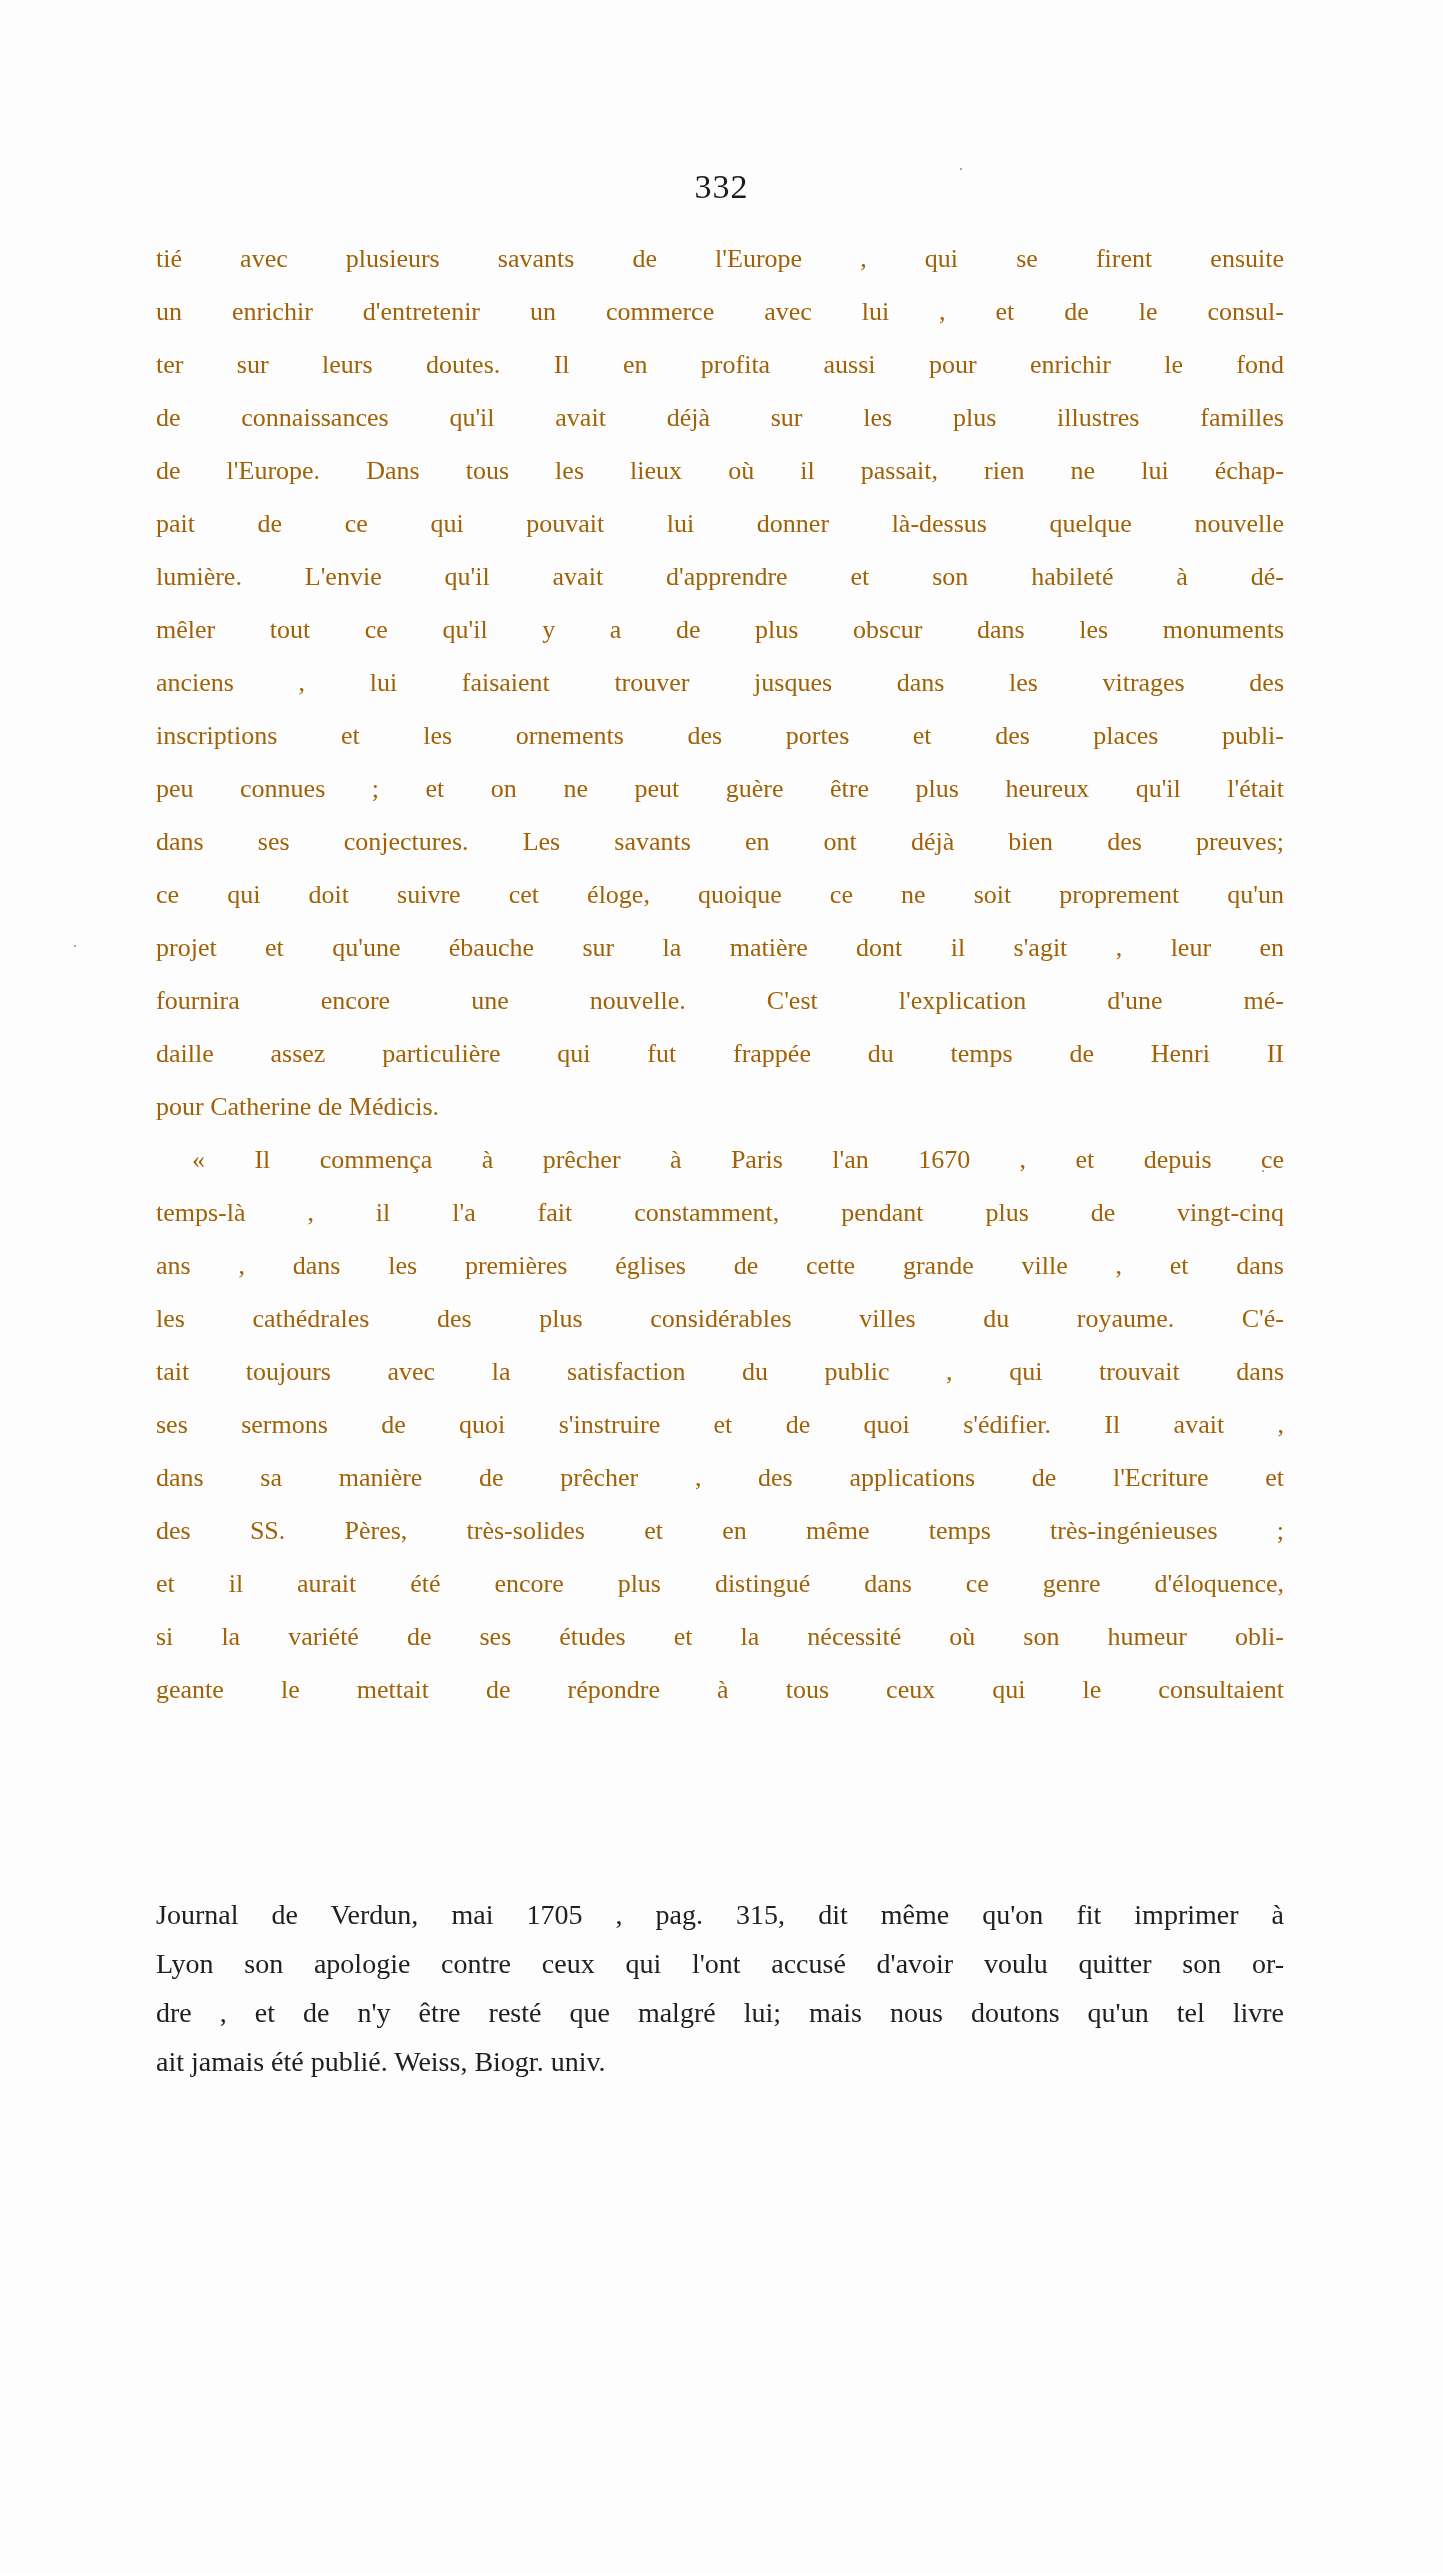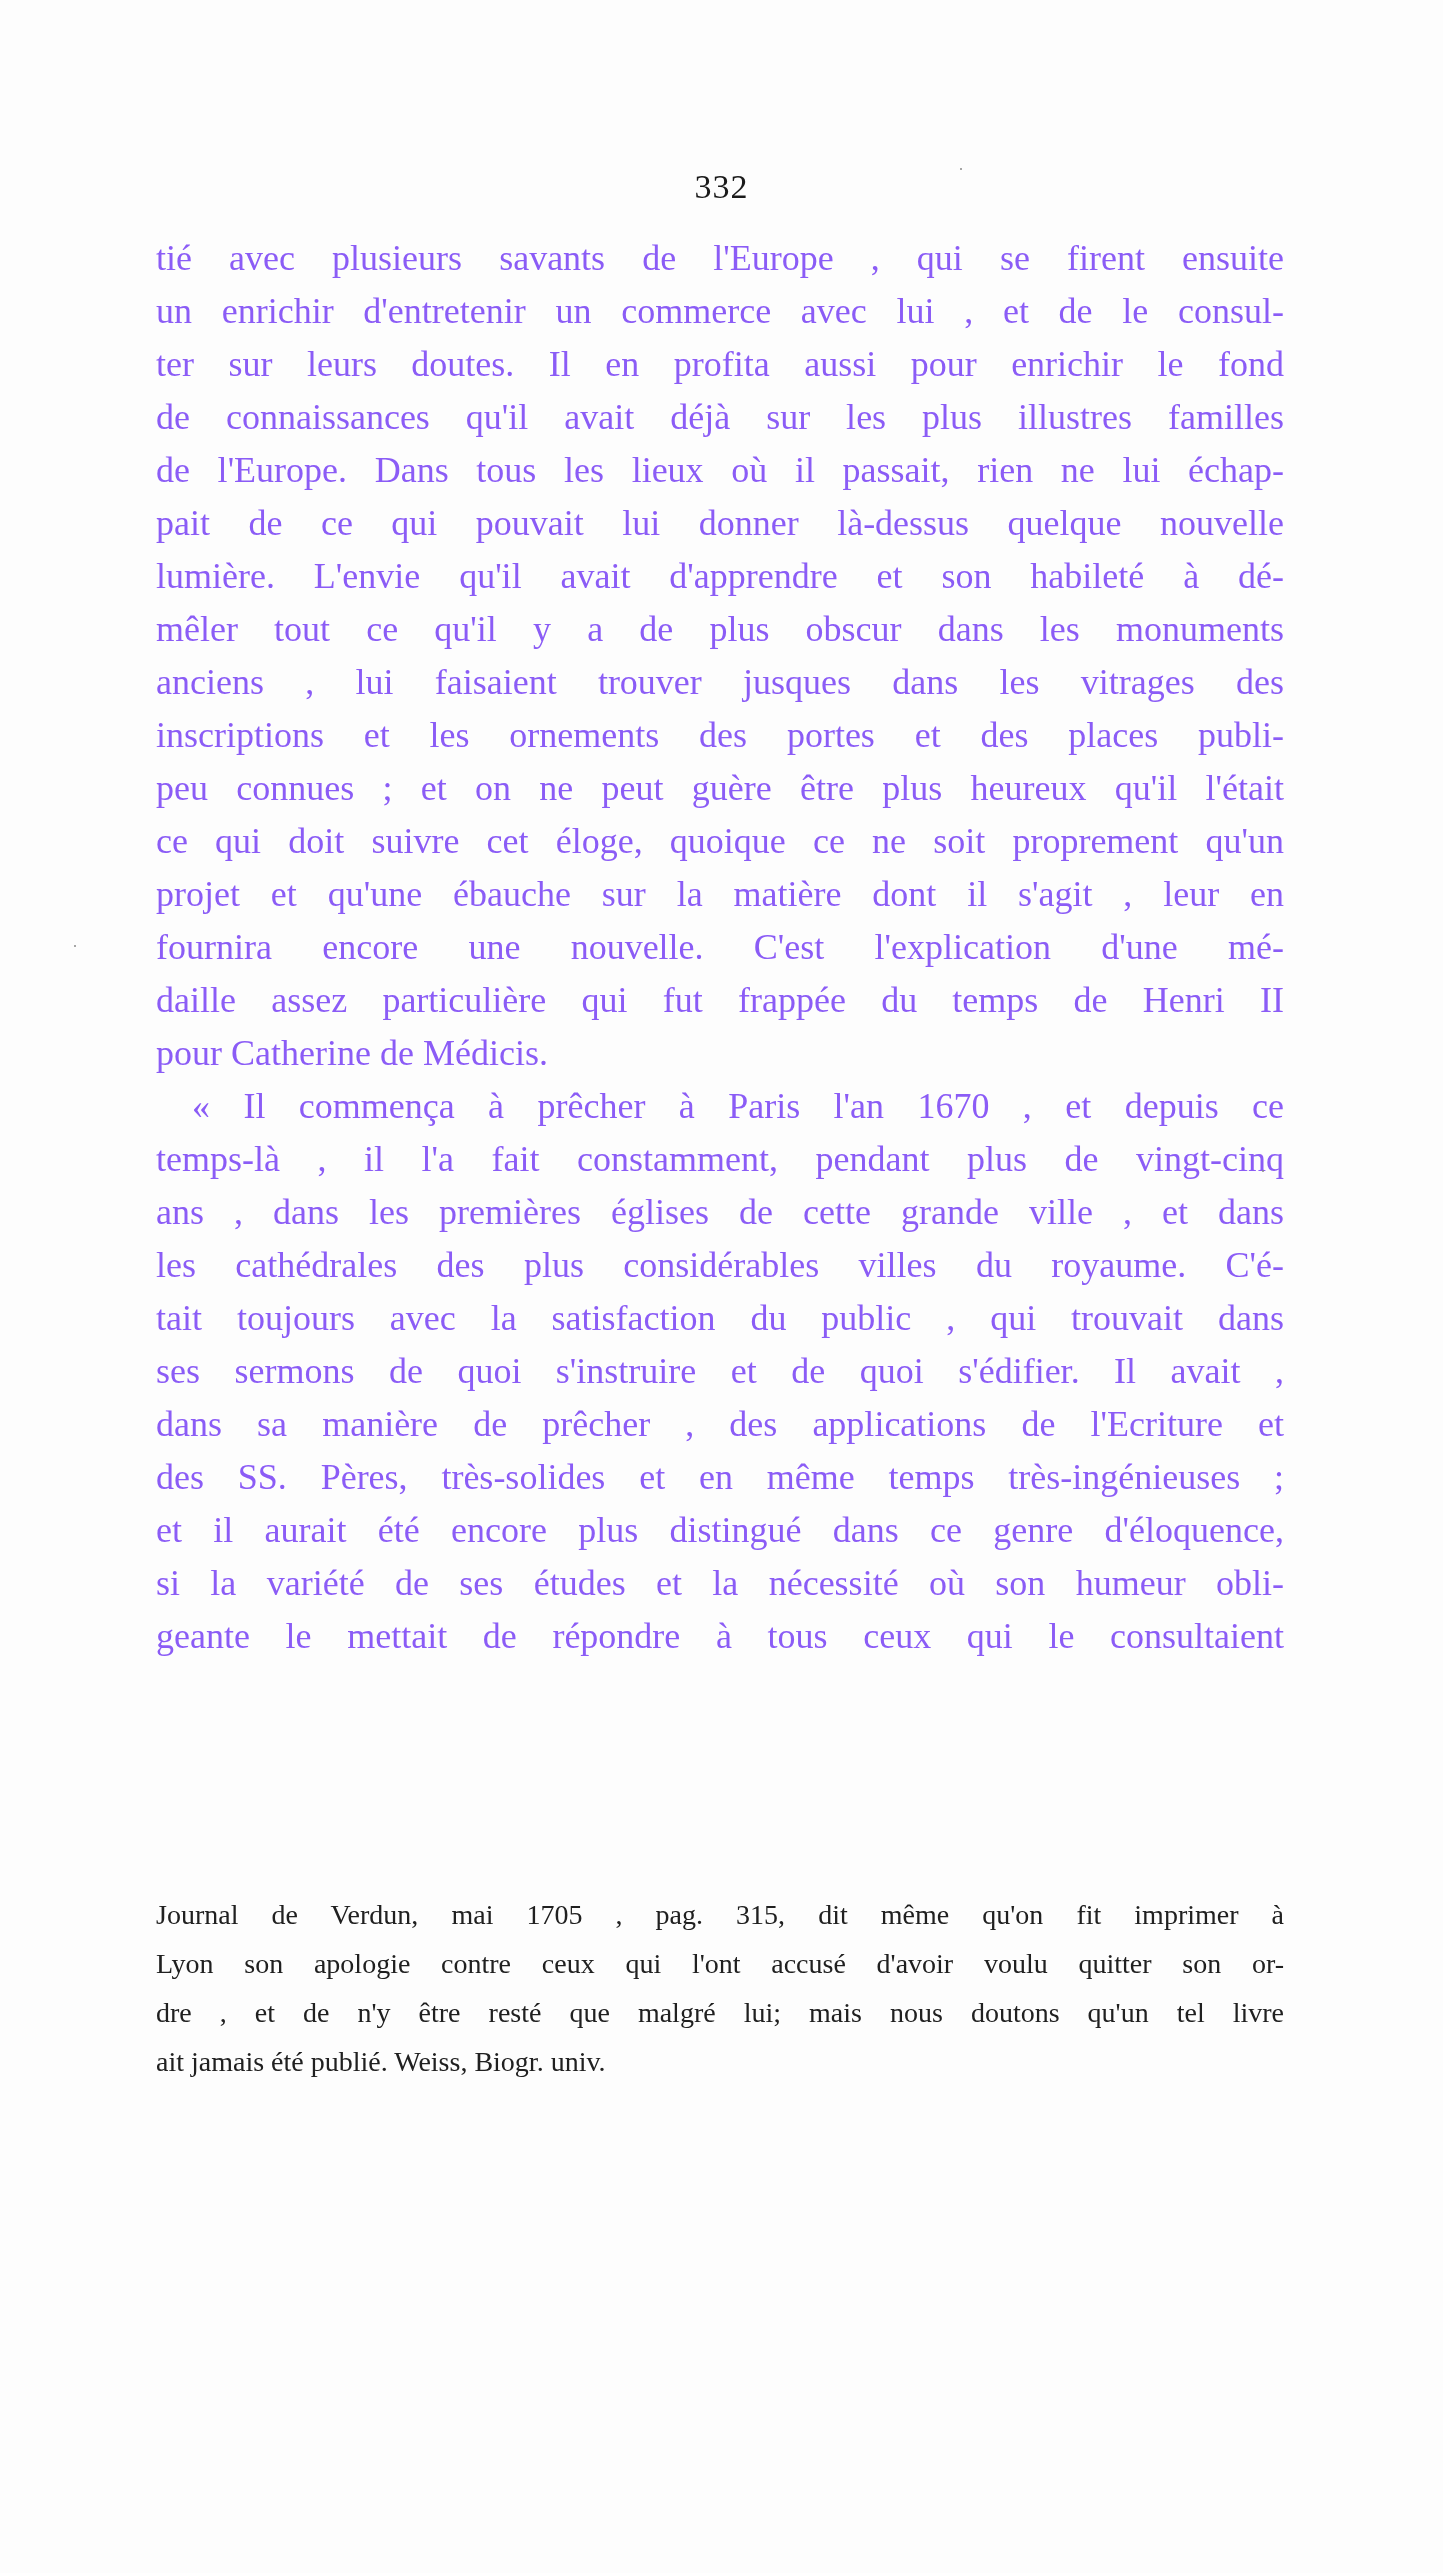--- a/index.html
+++ b/index.html
@@ -5,21 +5,21 @@
   html, body { margin: 0; padding: 0; background: #ffffff; }
   body { width: 1443px; height: 2573px; position: relative; overflow: hidden; }
   .page { position: absolute; left: 0; top: 0; width: 1443px; height: 2573px; background: #fdfdfd; }
   .page-number {
     position: absolute; left: 0; width: 1443px; top: 168px; text-align: center;
     font-family: "Liberation Serif", serif; font-size: 34px; color: #1a1a1a; letter-spacing: 1px;
   }
   .body-text { position: absolute; left: 156px; top: 232px; width: 1128px; }
   .line {
     height: 53px; line-height: 53px; white-space: nowrap;
-    font-family: "Liberation Serif", serif; font-size: 36px; color: #8b5cf6;
+    font-family: "Liberation Serif", serif; font-size: 26px; color: #a16207;
     text-align: justify; text-align-last: justify; overflow: visible;
   }
   .line.last { text-align-last: left; }
   .line.indent { padding-left: 36px; }
   .footnotes { position: absolute; left: 156px; top: 1890px; width: 1128px; }
   .fn-line {
     height: 49px; line-height: 49px; white-space: nowrap;
     font-family: "Liberation Serif", serif; font-size: 28px; color: #202020;
     text-align: justify; text-align-last: justify;
   }
@@ -38,20 +38,21 @@
     <div class="line">un enrichir d'entretenir un commerce avec lui , et de le consul-</div>
     <div class="line">ter sur leurs doutes. Il en profita aussi pour enrichir le fond</div>
     <div class="line">de connaissances qu'il avait déjà sur les plus illustres familles</div>
     <div class="line">de l'Europe. Dans tous les lieux où il passait, rien ne lui échap-</div>
     <div class="line">pait de ce qui pouvait lui donner là-dessus quelque nouvelle</div>
     <div class="line">lumière. L'envie qu'il avait d'apprendre et son habileté à dé-</div>
     <div class="line">mêler tout ce qu'il y a de plus obscur dans les monuments</div>
     <div class="line">anciens , lui faisaient trouver jusques dans les vitrages des</div>
     <div class="line">inscriptions et les ornements des portes et des places publi-</div>
     <div class="line">peu connues ; et on ne peut guère être plus heureux qu'il l'était</div>
+    <div class="line">dans ses conjectures. Les savants en ont déjà bien des preuves;</div>
     <div class="line">ce qui doit suivre cet éloge, quoique ce ne soit proprement qu'un</div>
     <div class="line">projet et qu'une ébauche sur la matière dont il s'agit , leur en</div>
     <div class="line">fournira encore une nouvelle. C'est l'explication d'une mé-</div>
     <div class="line">daille assez particulière qui fut frappée du temps de Henri II</div>
     <div class="line last">pour Catherine de Médicis.</div>
     <div class="line indent">« Il commença à prêcher à Paris l'an 1670 , et depuis ce</div>
     <div class="line">temps-là , il l'a fait constamment, pendant plus de vingt-cinq</div>
     <div class="line">ans , dans les premières églises de cette grande ville , et dans</div>
     <div class="line">les cathédrales des plus considérables villes du royaume. C'é-</div>
     <div class="line">tait toujours avec la satisfaction du public , qui trouvait dans</div>

